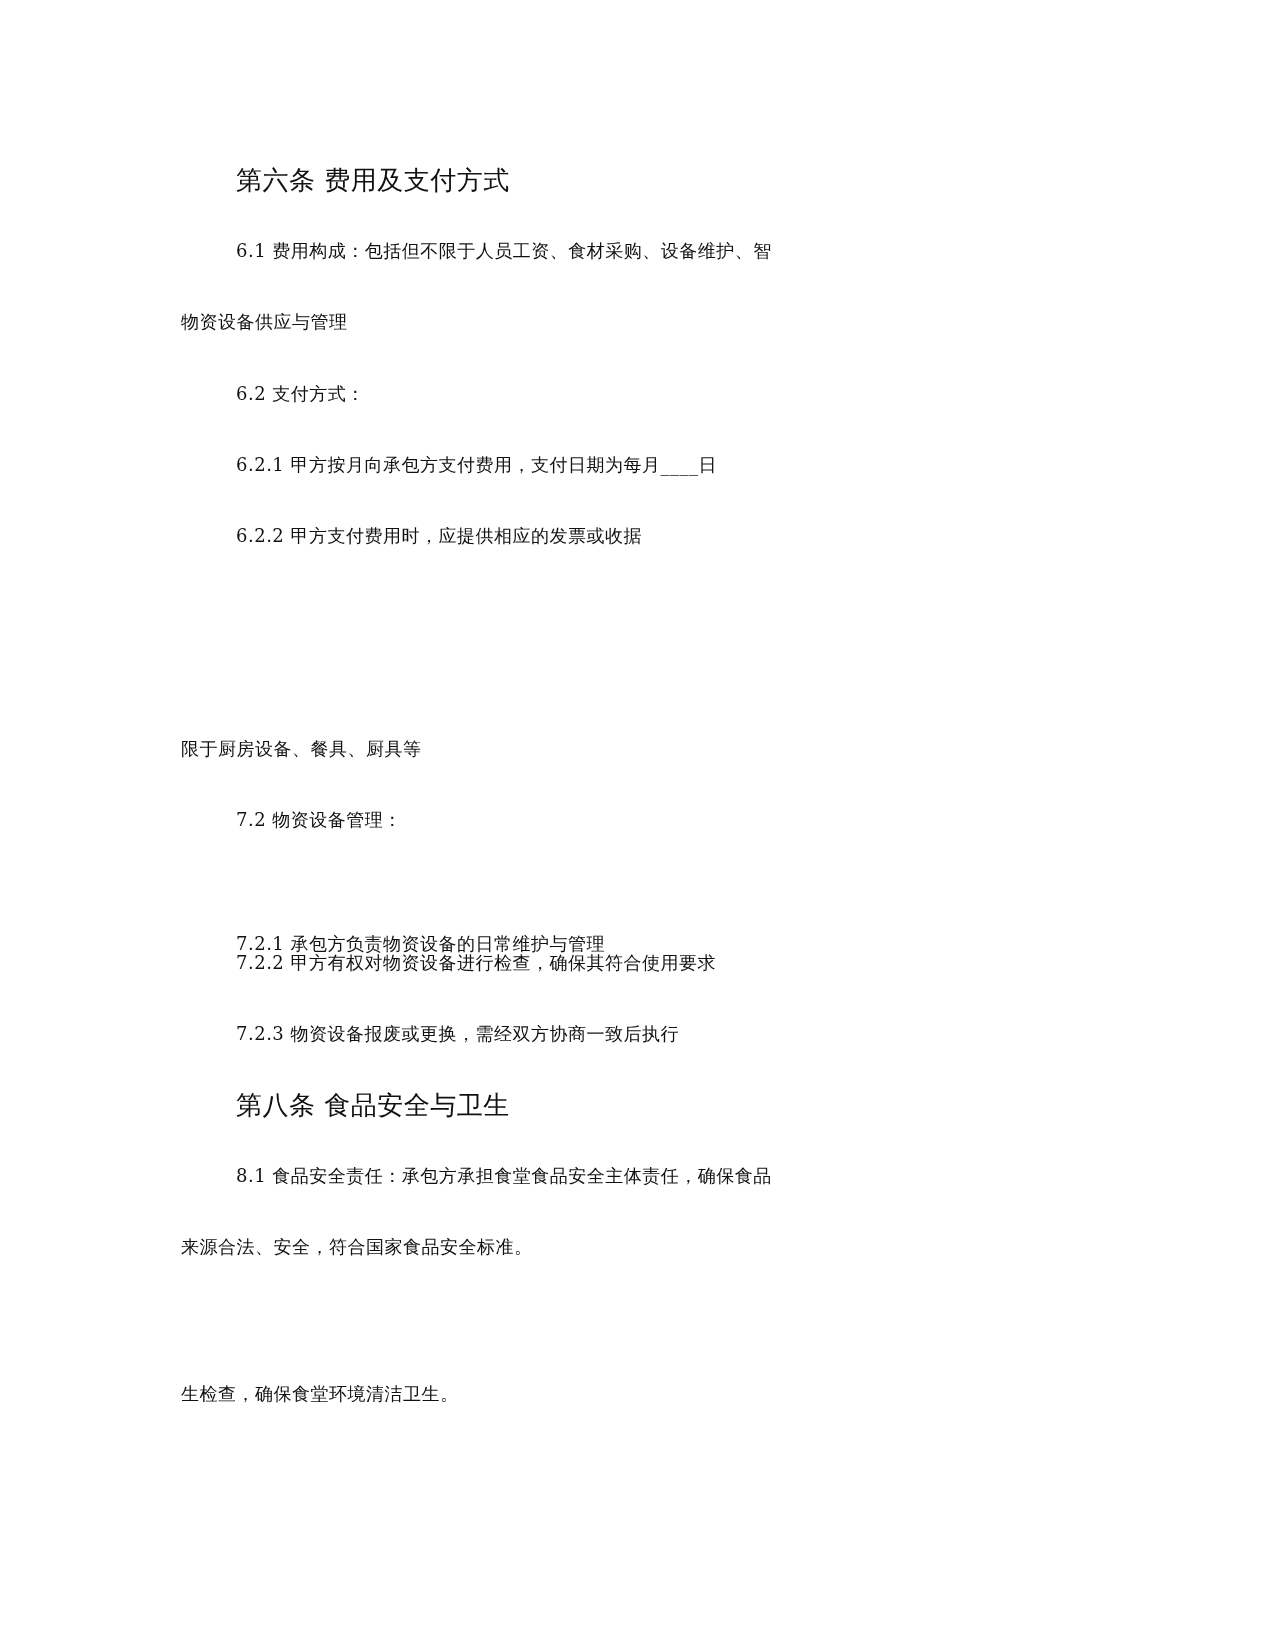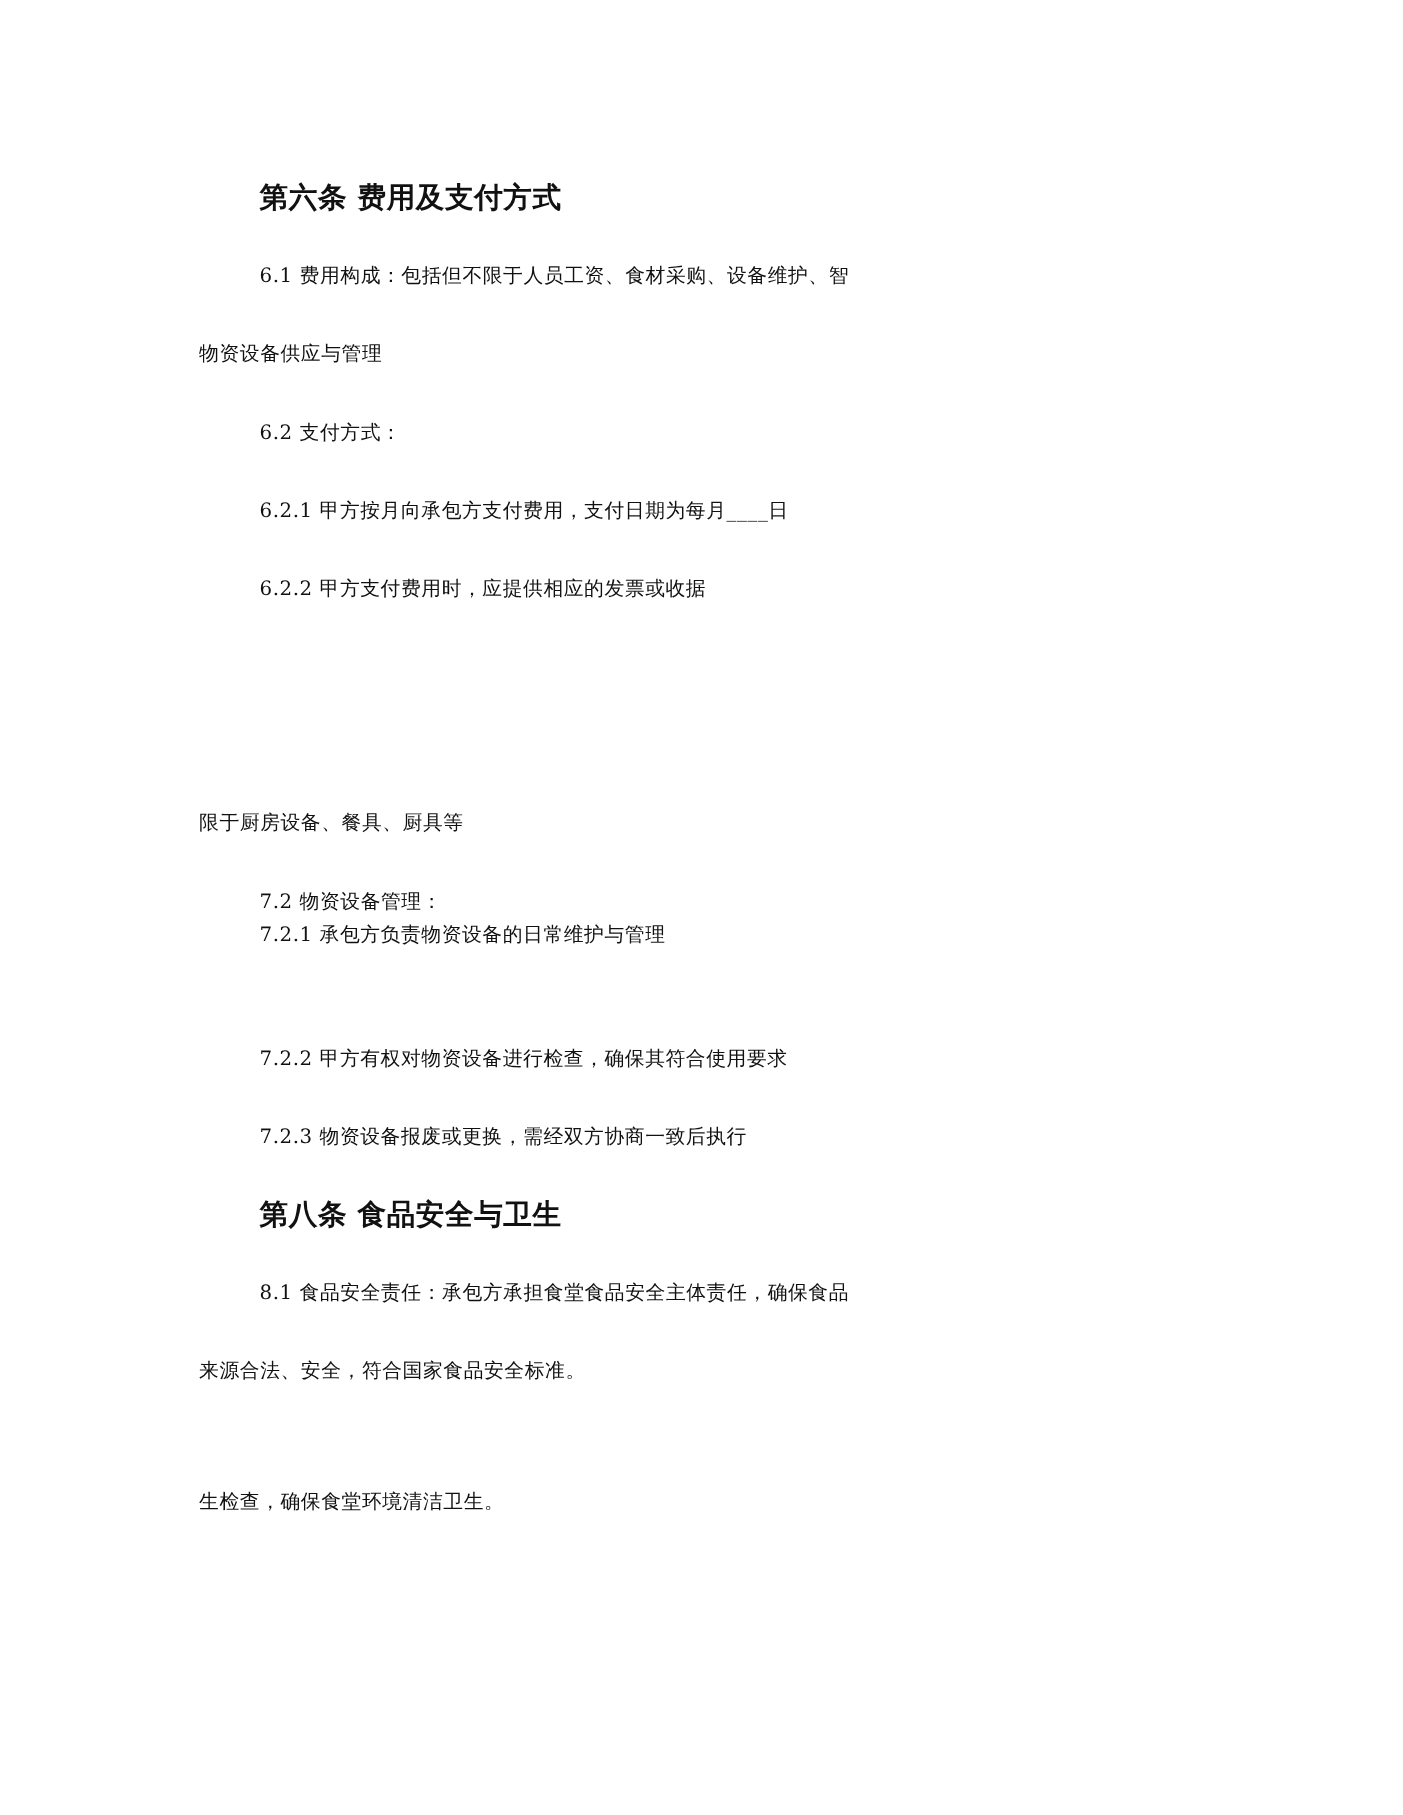--- a/index.html
+++ b/index.html
@@ -25,38 +25,38 @@
       position: absolute;
       white-space: nowrap;
       font-size: 18px;
       line-height: 36px;
       letter-spacing: 0.5px;
     }
     .indent { left: 236px; }
     .flush { left: 181px; }
     .heading {
       font-family: "DejaVu Sans", "Liberation Sans", sans-serif;
-      font-weight: bold;
+      font-weight: normal;
       font-size: 26px;
     }
   </style>
 </head>
 <body>
 
 <div class="page">
   <div class="line indent heading" style="top:162px">第六条 费用及支付方式</div>
   <div class="line indent" style="top:233px">6.1 费用构成：包括但不限于人员工资、食材采购、设备维护、智</div>
   <div class="line flush" style="top:304px">物资设备供应与管理</div>
   <div class="line indent" style="top:376px">6.2 支付方式：</div>
   <div class="line indent" style="top:447px">6.2.1 甲方按月向承包方支付费用，支付日期为每月____日</div>
   <div class="line indent" style="top:518px">6.2.2 甲方支付费用时，应提供相应的发票或收据</div>
 
   <div class="line flush" style="top:731px">限于厨房设备、餐具、厨具等</div>
   <div class="line indent" style="top:802px">7.2 物资设备管理：</div>
-  <div class="line indent" style="top:832px">7.2.1 承包方负责物资设备的日常维护与管理</div>
+  <div class="line indent" style="top:926px">7.2.1 承包方负责物资设备的日常维护与管理</div>
   <div class="line indent" style="top:945px">7.2.2 甲方有权对物资设备进行检查，确保其符合使用要求</div>
   <div class="line indent" style="top:1016px">7.2.3 物资设备报废或更换，需经双方协商一致后执行</div>
 
   <div class="line indent heading" style="top:1087px">第八条 食品安全与卫生</div>
   <div class="line indent" style="top:1158px">8.1 食品安全责任：承包方承担食堂食品安全主体责任，确保食品</div>
   <div class="line flush" style="top:1229px">来源合法、安全，符合国家食品安全标准。</div>
-  <div class="line flush" style="top:1348px">生检查，确保食堂环境清洁卫生。</div>
+  <div class="line flush" style="top:1376px">生检查，确保食堂环境清洁卫生。</div>
 </div>
 
 </body></html>

